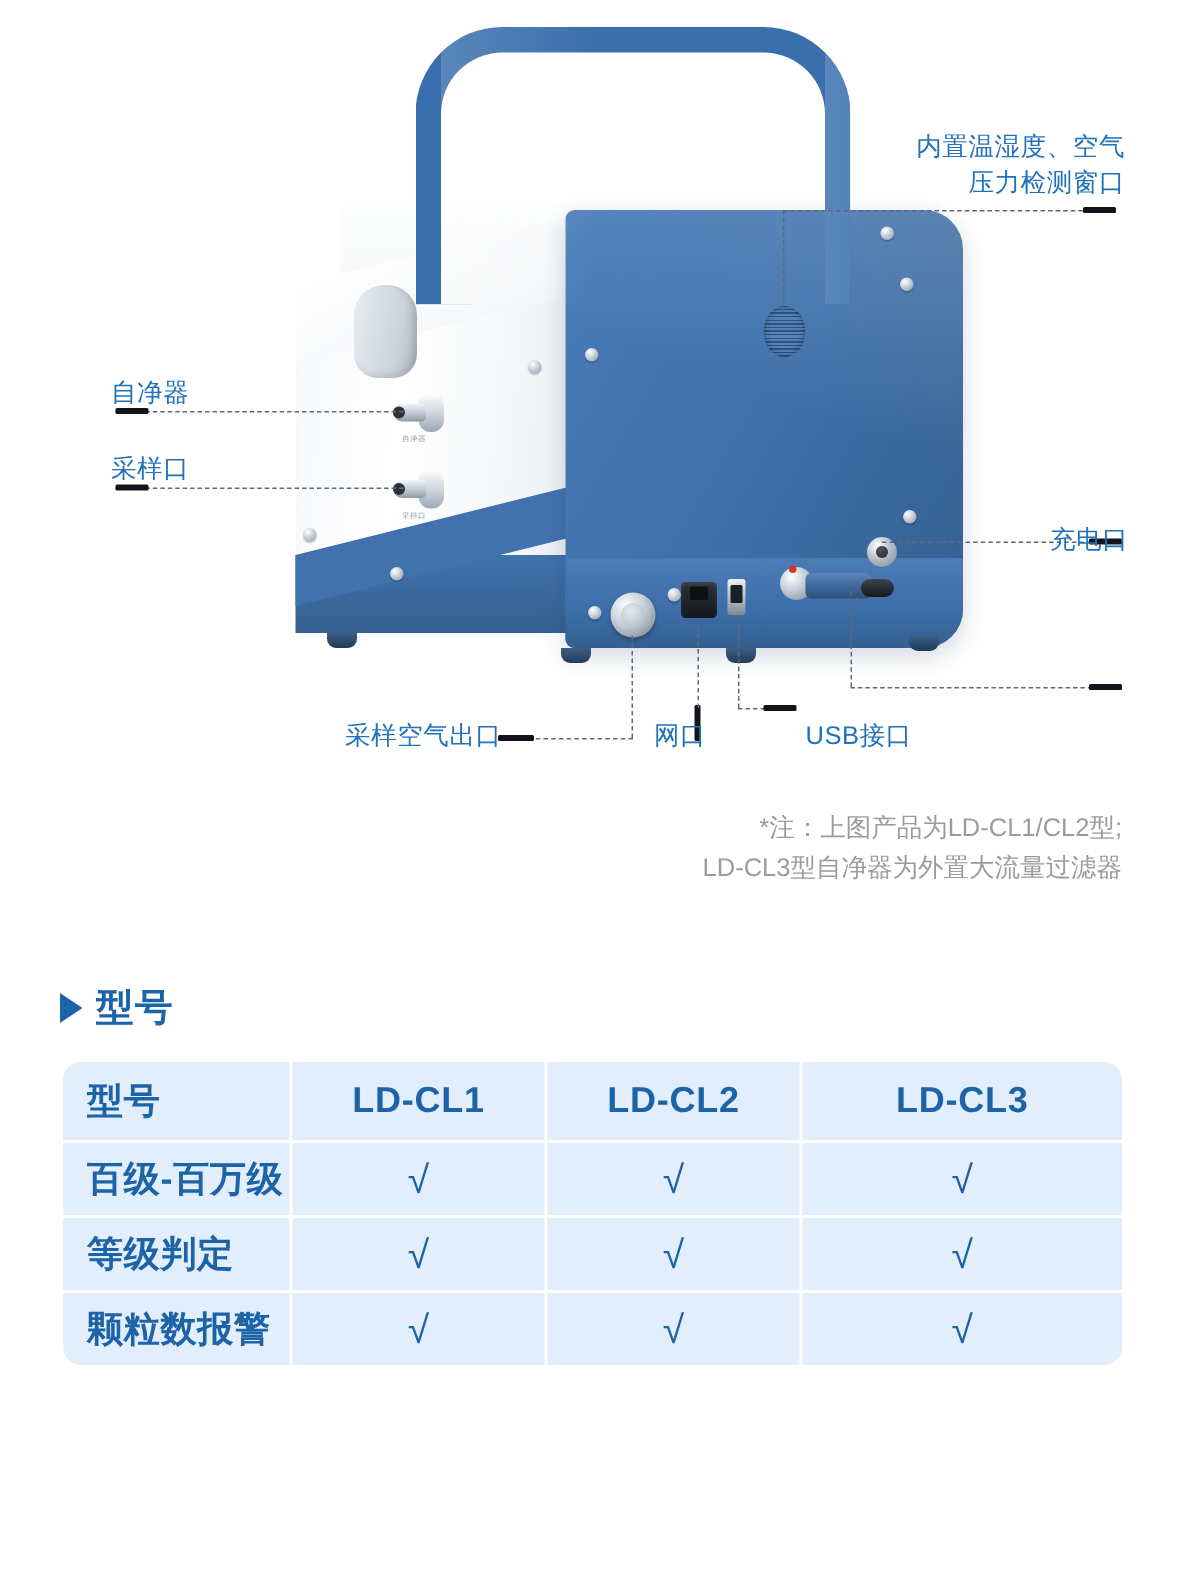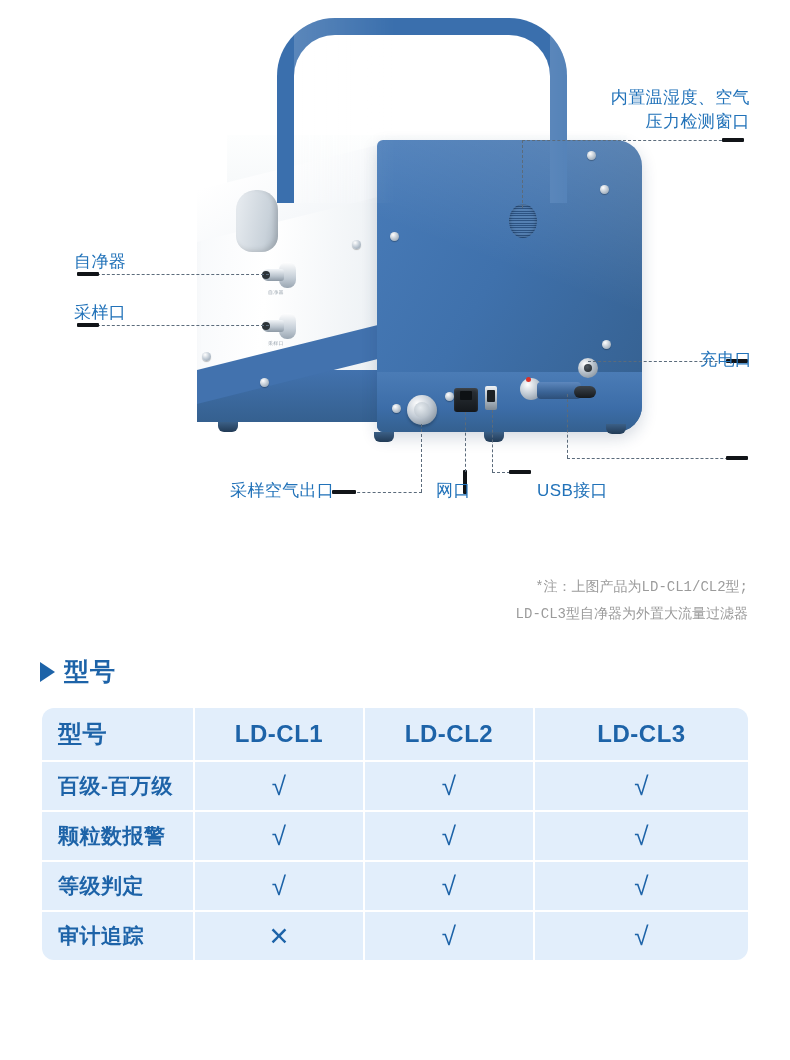--- a/index.html
+++ b/index.html
@@ -259,28 +259,27 @@
     position: absolute;
     width: 4px;
     background: #111418;
     border-radius: 1px;
   }
 
   
   #note {
     position: absolute;
     right: 42px;
-    top: 574px;
+    top: 538px;
     width: 520px;
     text-align: right;
     color: #9b9b9b;
-    font-size: 14px;
+    font-size: 17px;
     line-height: 27px;
     white-space: pre-line;
-    font-family: Liberation Mono, monospace;
   }
 
   
   #section-heading {
     position: absolute;
     left: 40px;
     top: 655px;
     display: flex;
     align-items: center;
     gap: 9px;
@@ -319,21 +318,21 @@
     border-bottom: 2px solid #ffffff;
     text-align: center;
     vertical-align: middle;
   }
   #spec-table tr:last-child td { border-bottom: none; }
   #spec-table td:last-child { border-right: none; }
 
   #spec-table td.label {
     text-align: left;
     padding-left: 16px;
-    font-size: 21px;
+    font-size: 24px;
     font-weight: bold;
     letter-spacing: .5px;
   }
   #spec-table .head td {
     height: 50px;
     font-size: 24px;
     font-weight: bold;
     letter-spacing: .5px;
   }
   #spec-table .rate td {
@@ -475,34 +474,28 @@
 
 
     <tr>
       <td class="label">百级-百万级</td>
       <td><span class="mark check">√</span></td>
       <td><span class="mark check">√</span></td>
       <td><span class="mark check">√</span></td>
     </tr>
 
     <tr>
+      <td class="label">等级判定</td>
+      <td><span class="mark check">√</span></td>
+      <td><span class="mark check">√</span></td>
+      <td><span class="mark check">√</span></td>
+    </tr>
+
+    <tr>
       <td class="label">颗粒数报警</td>
       <td><span class="mark check">√</span></td>
       <td><span class="mark check">√</span></td>
       <td><span class="mark check">√</span></td>
     </tr>
 
-    <tr>
-      <td class="label">等级判定</td>
-      <td><span class="mark check">√</span></td>
-      <td><span class="mark check">√</span></td>
-      <td><span class="mark check">√</span></td>
-    </tr>
-
-
-    <tr>
-      <td class="label">审计追踪</td>
-      <td><span class="mark cross">✕</span></td>
-      <td><span class="mark check">√</span></td>
-      <td><span class="mark check">√</span></td>
-    </tr>
+
   </tbody>
 </table>
 
 </body></html>

